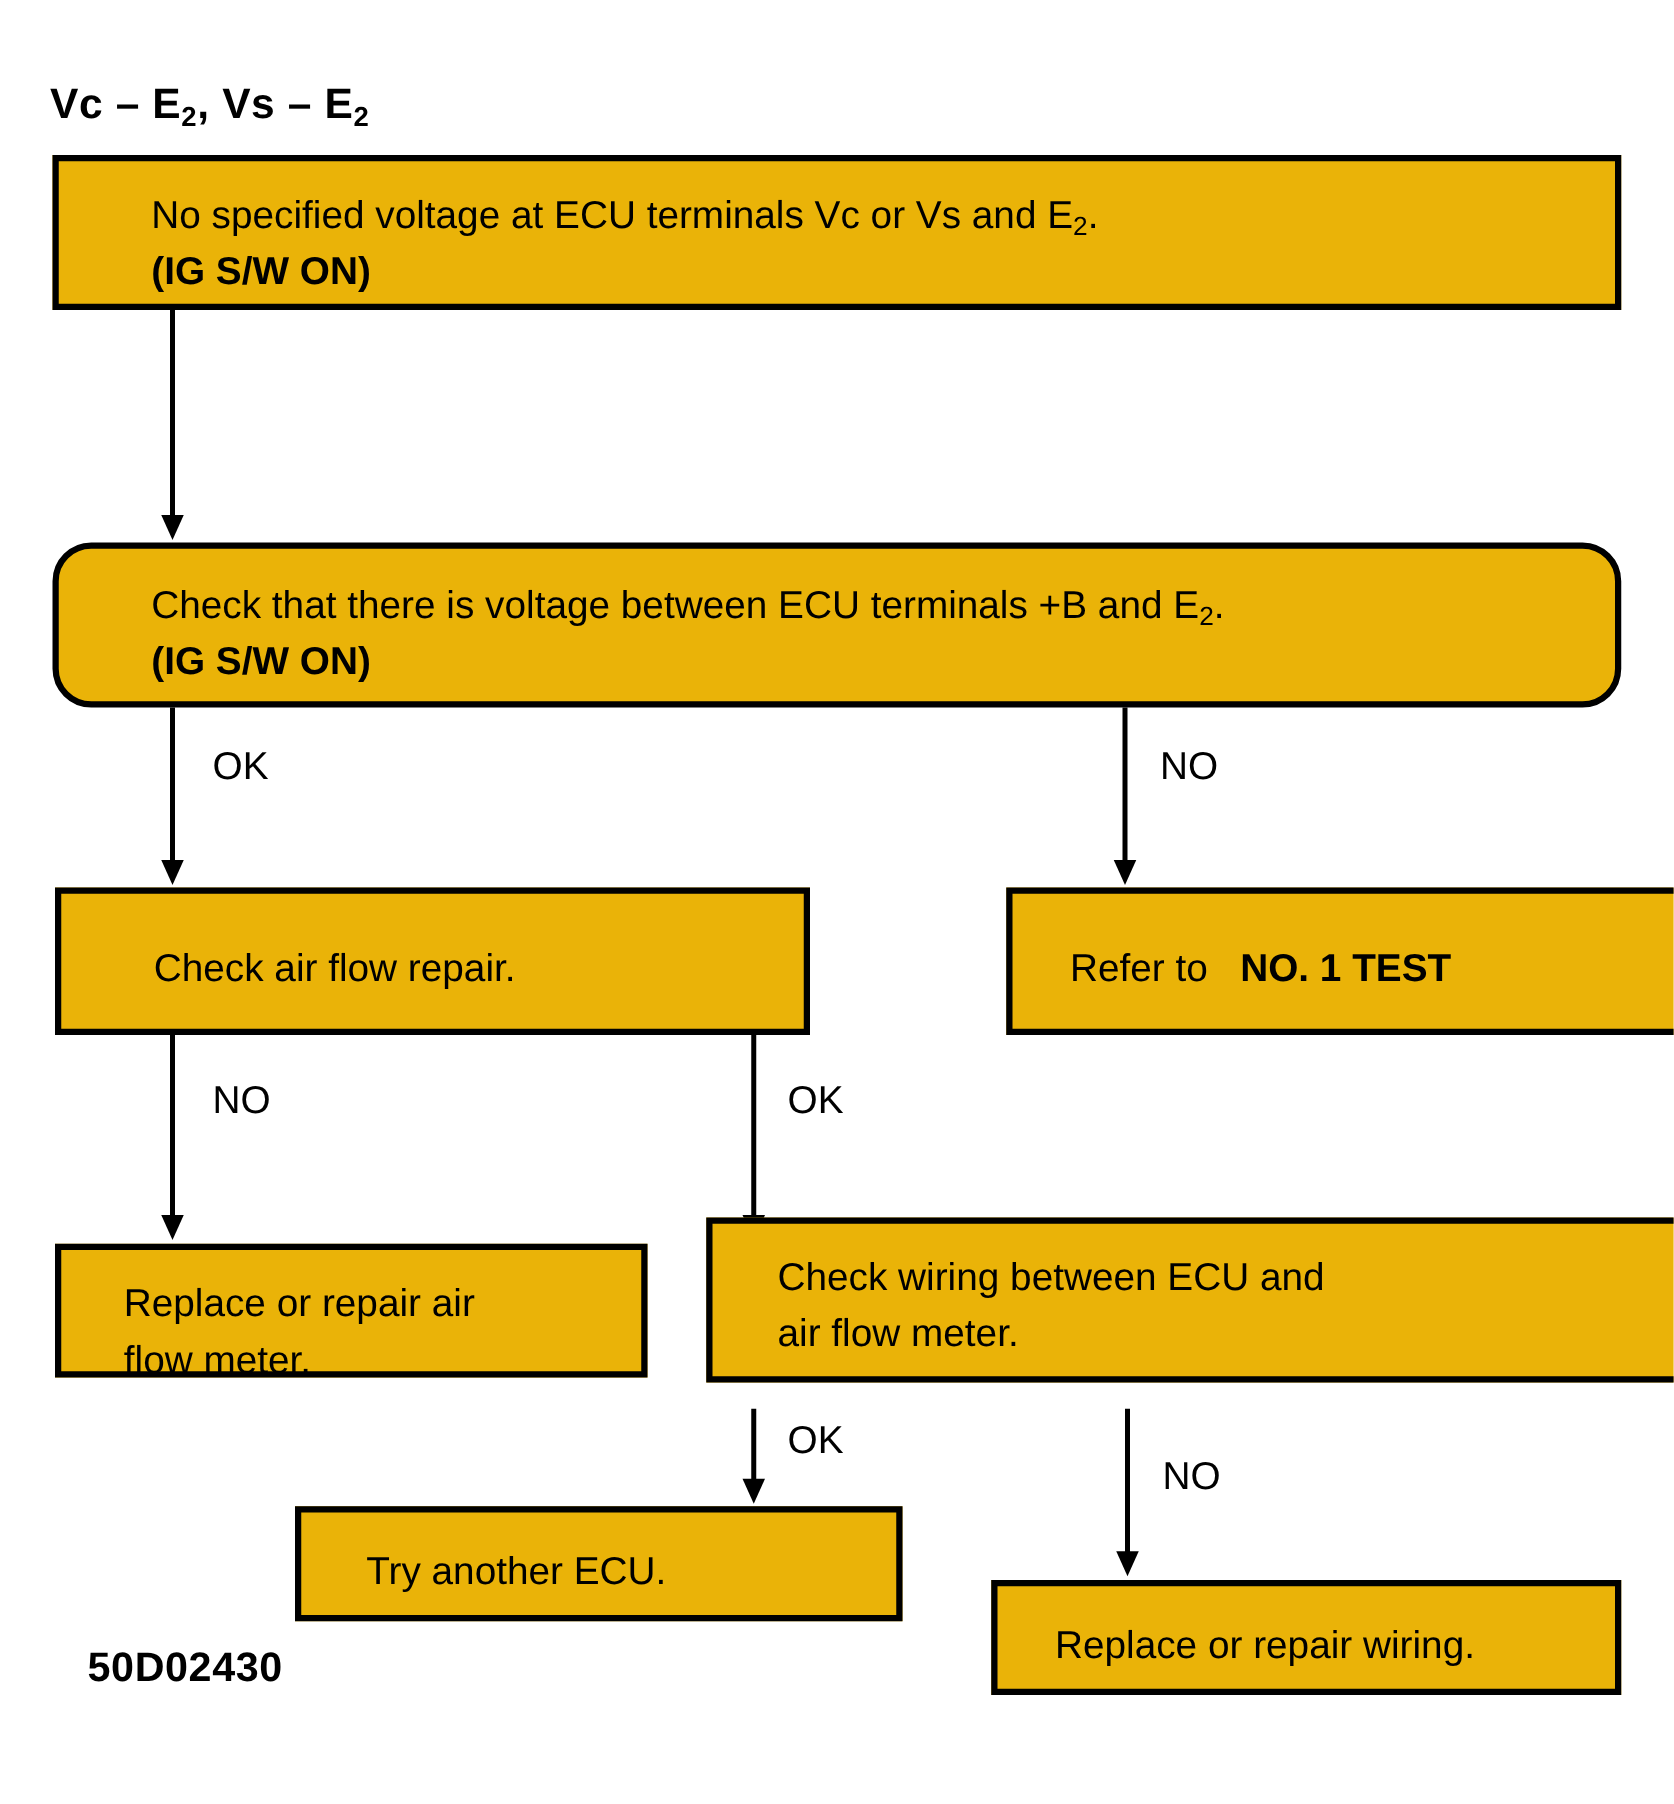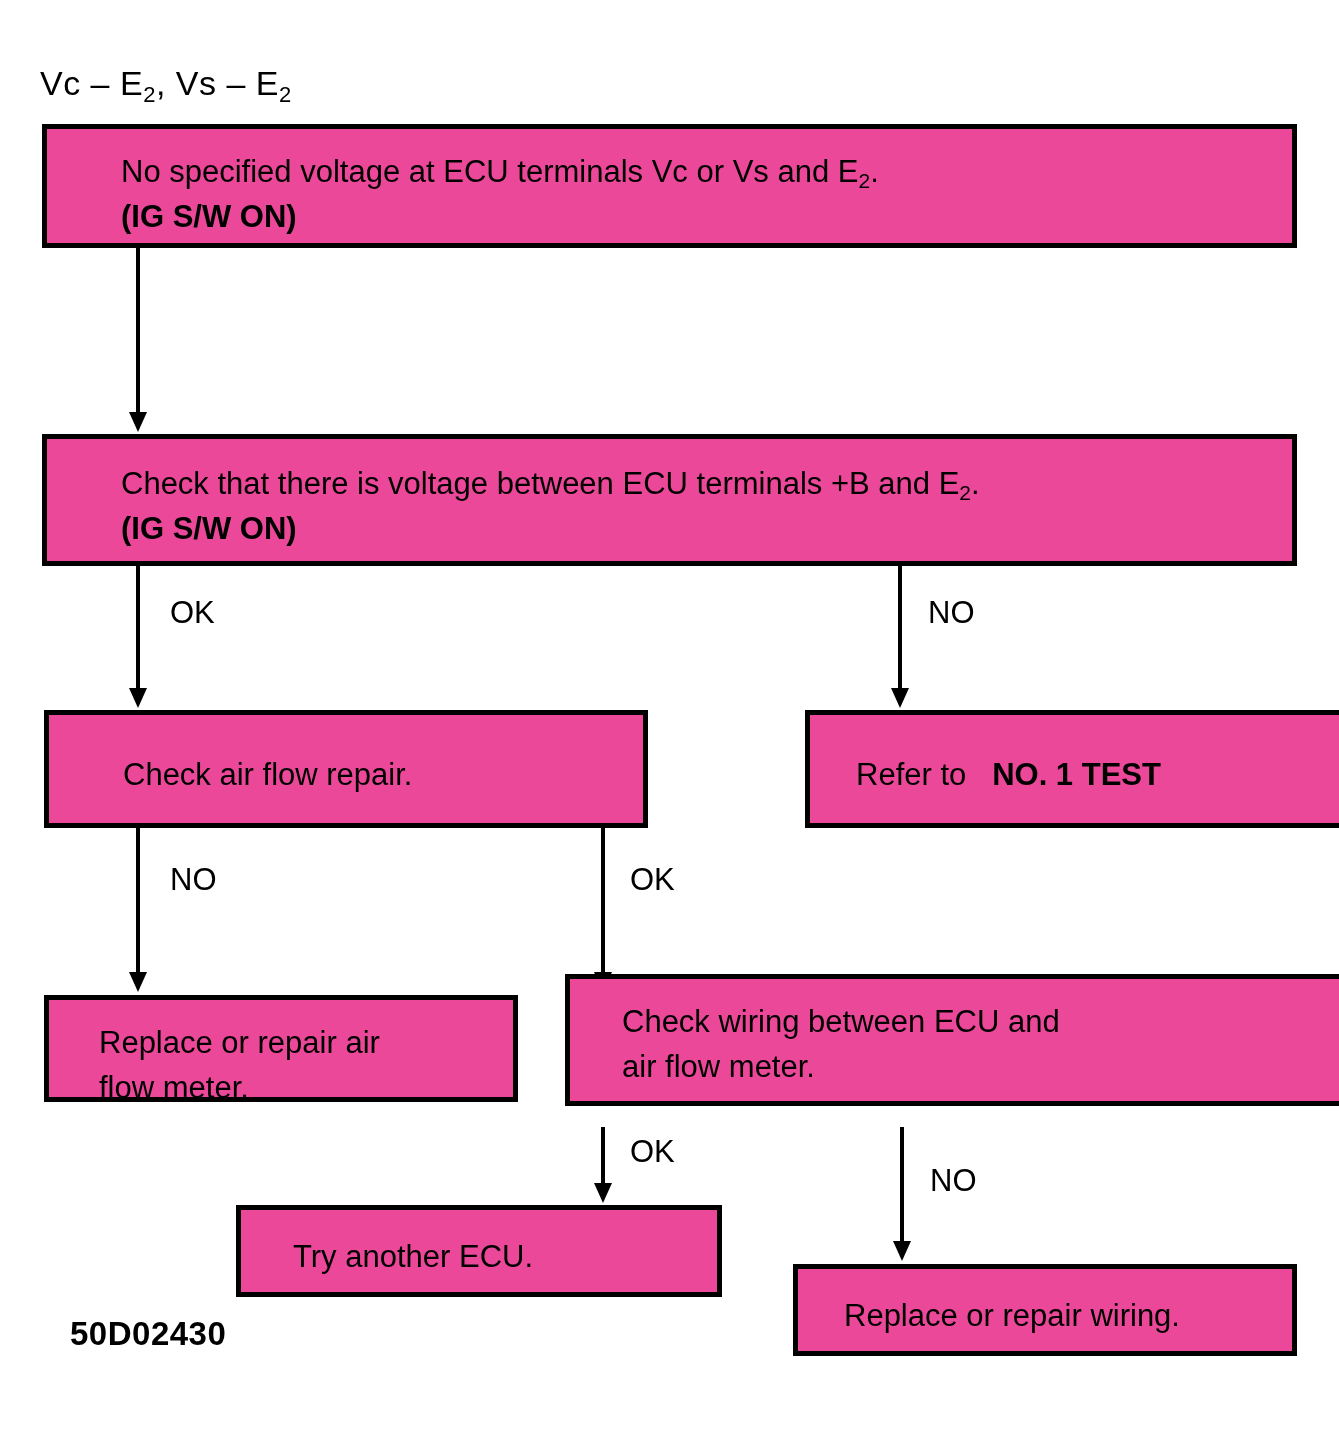--- a/index.html
+++ b/index.html
@@ -11,21 +11,21 @@
     position: relative;
     width: 1339px;
     height: 1443px;
     background: #ffffff;
     font-family: "Liberation Sans", sans-serif;
     color: #000000;
     overflow: hidden;
   }
   .title {
     position: absolute;
-    font-weight: normal;
+    font-weight: bold;
     font-size: 34px;
     letter-spacing: 0.5px;
     white-space: nowrap;
     text-align: right;
   }
   .title sub {
     font-size: 22px;
     vertical-align: baseline;
     position: relative;
     top: 7px;
@@ -33,21 +33,21 @@
   .fig-id {
     position: absolute;
     font-weight: bold;
     font-size: 33px;
     letter-spacing: 0.5px;
     white-space: nowrap;
   }
   .box {
     position: absolute;
     border: 5px solid #000000;
-    background: #ec4899;
+    background: #eab308;
     box-sizing: border-box;
     text-decoration: underline;
   }
   .box .btext {
     position: absolute;
     font-size: 31px;
     line-height: 1.45;
     white-space: pre;
   }
   .box .btext sub {
@@ -87,21 +87,21 @@
     <span>Vc – E</span><sub>2</sub><span>, Vs – E</span><sub>2</sub>
   </div>
 
   <div class="box" style="left:42px; top:124px; width:1255px; height:124px;">
     <div class="btext" style="left:74px; top:21px;"><span>No specified voltage at ECU terminals Vc or Vs and E</span><sub>2</sub><span>.</span><br><span class="bold">(IG S/W ON)</span></div>
   </div>
 
   <div class="edge" style="left:136px; top:248px; height:170px;"></div>
   <div class="arrowhead" style="left:129px; top:412px;"></div>
 
-  <div class="box" style="left:42px; top:434px; width:1255px; height:132px;">
+  <div class="box" style="left:42px; top:434px; width:1255px; height:132px;border-radius:31px;">
     <div class="btext" style="left:74px; top:23px;"><span>Check that there is voltage between ECU terminals +B and E</span><sub>2</sub><span>.</span><br><span class="bold">(IG S/W ON)</span></div>
   </div>
 
   <div class="edge" style="left:136px; top:566px; height:126px;"></div>
   <div class="arrowhead" style="left:129px; top:688px;"></div>
   <div class="edge-label" style="left:170px; top:595px;">OK</div>
 
   <div class="edge" style="left:898px; top:566px; height:126px;"></div>
   <div class="arrowhead" style="left:891px; top:688px;"></div>
   <div class="edge-label" style="left:928px; top:595px;">NO</div>

